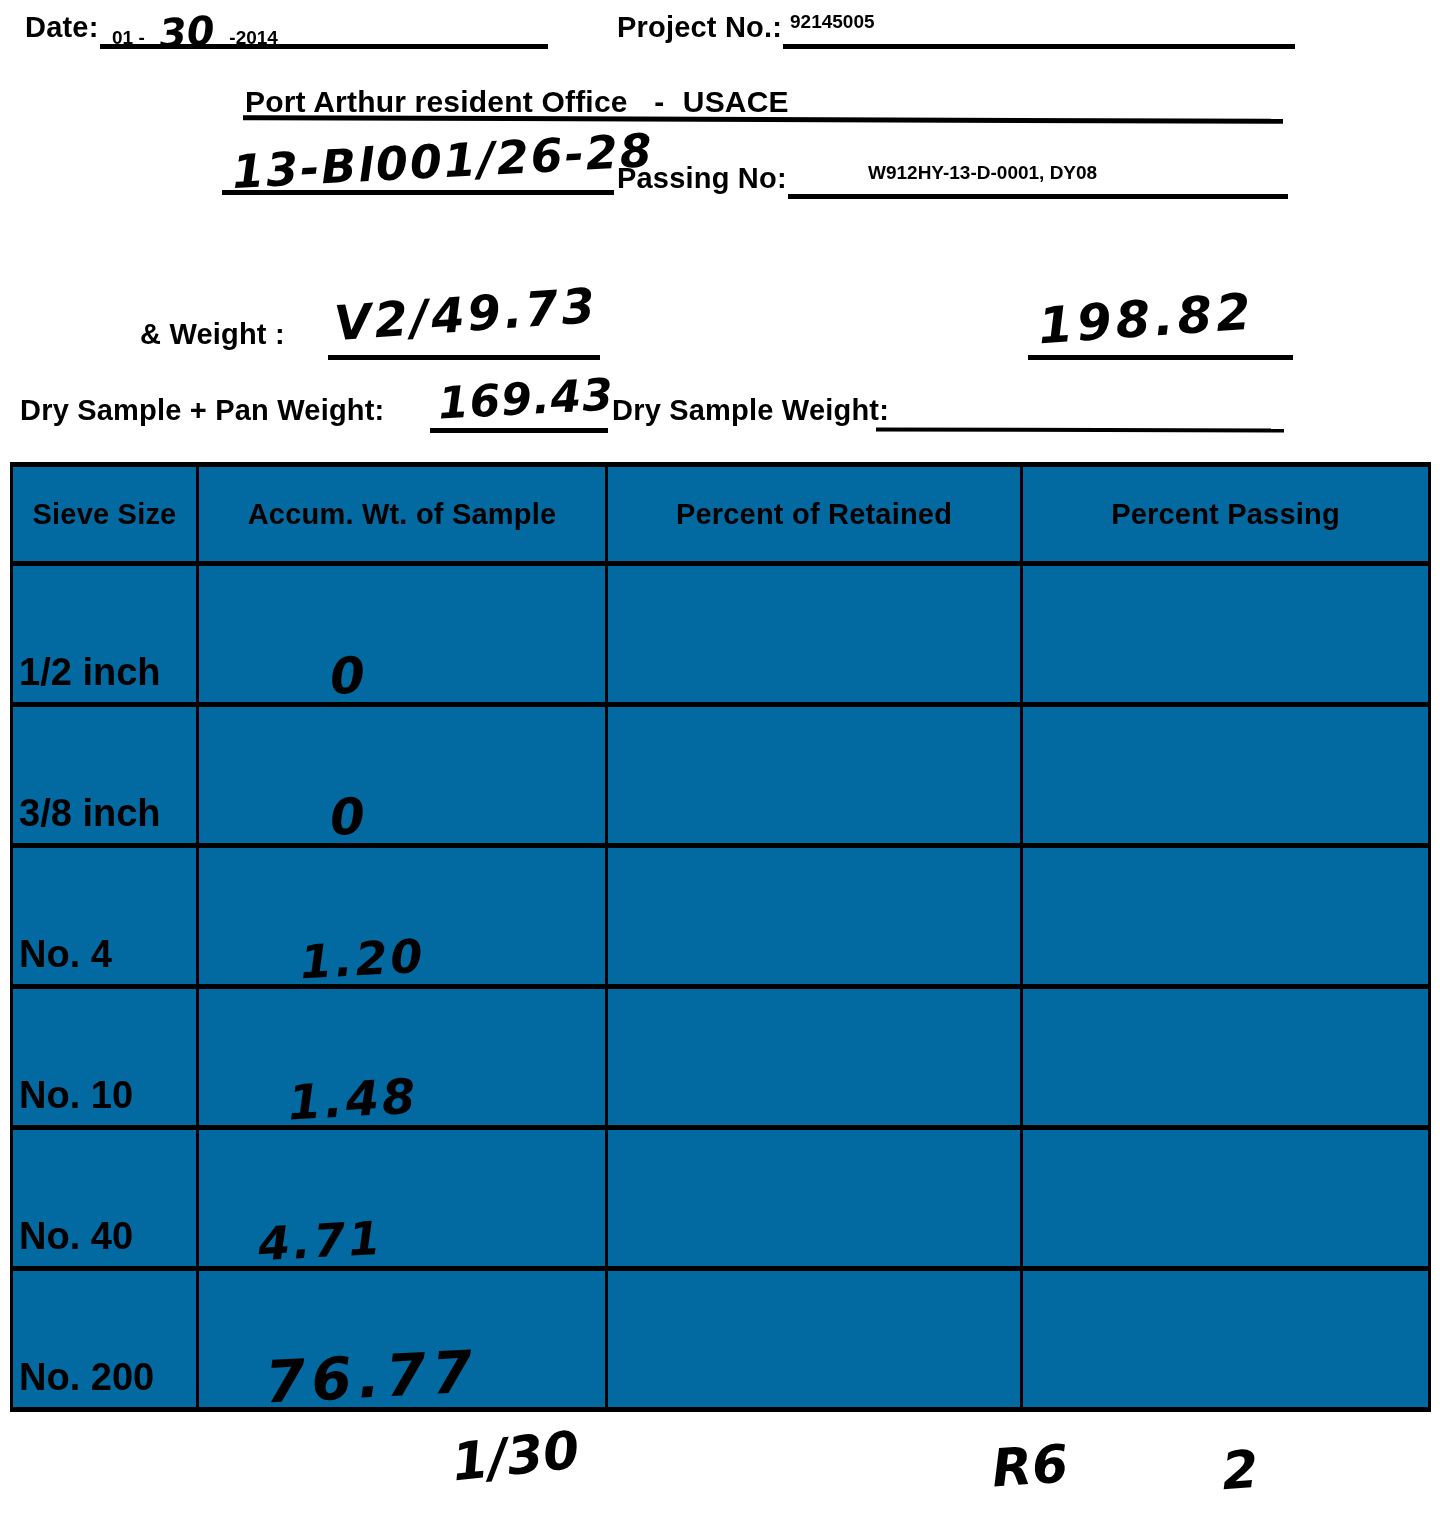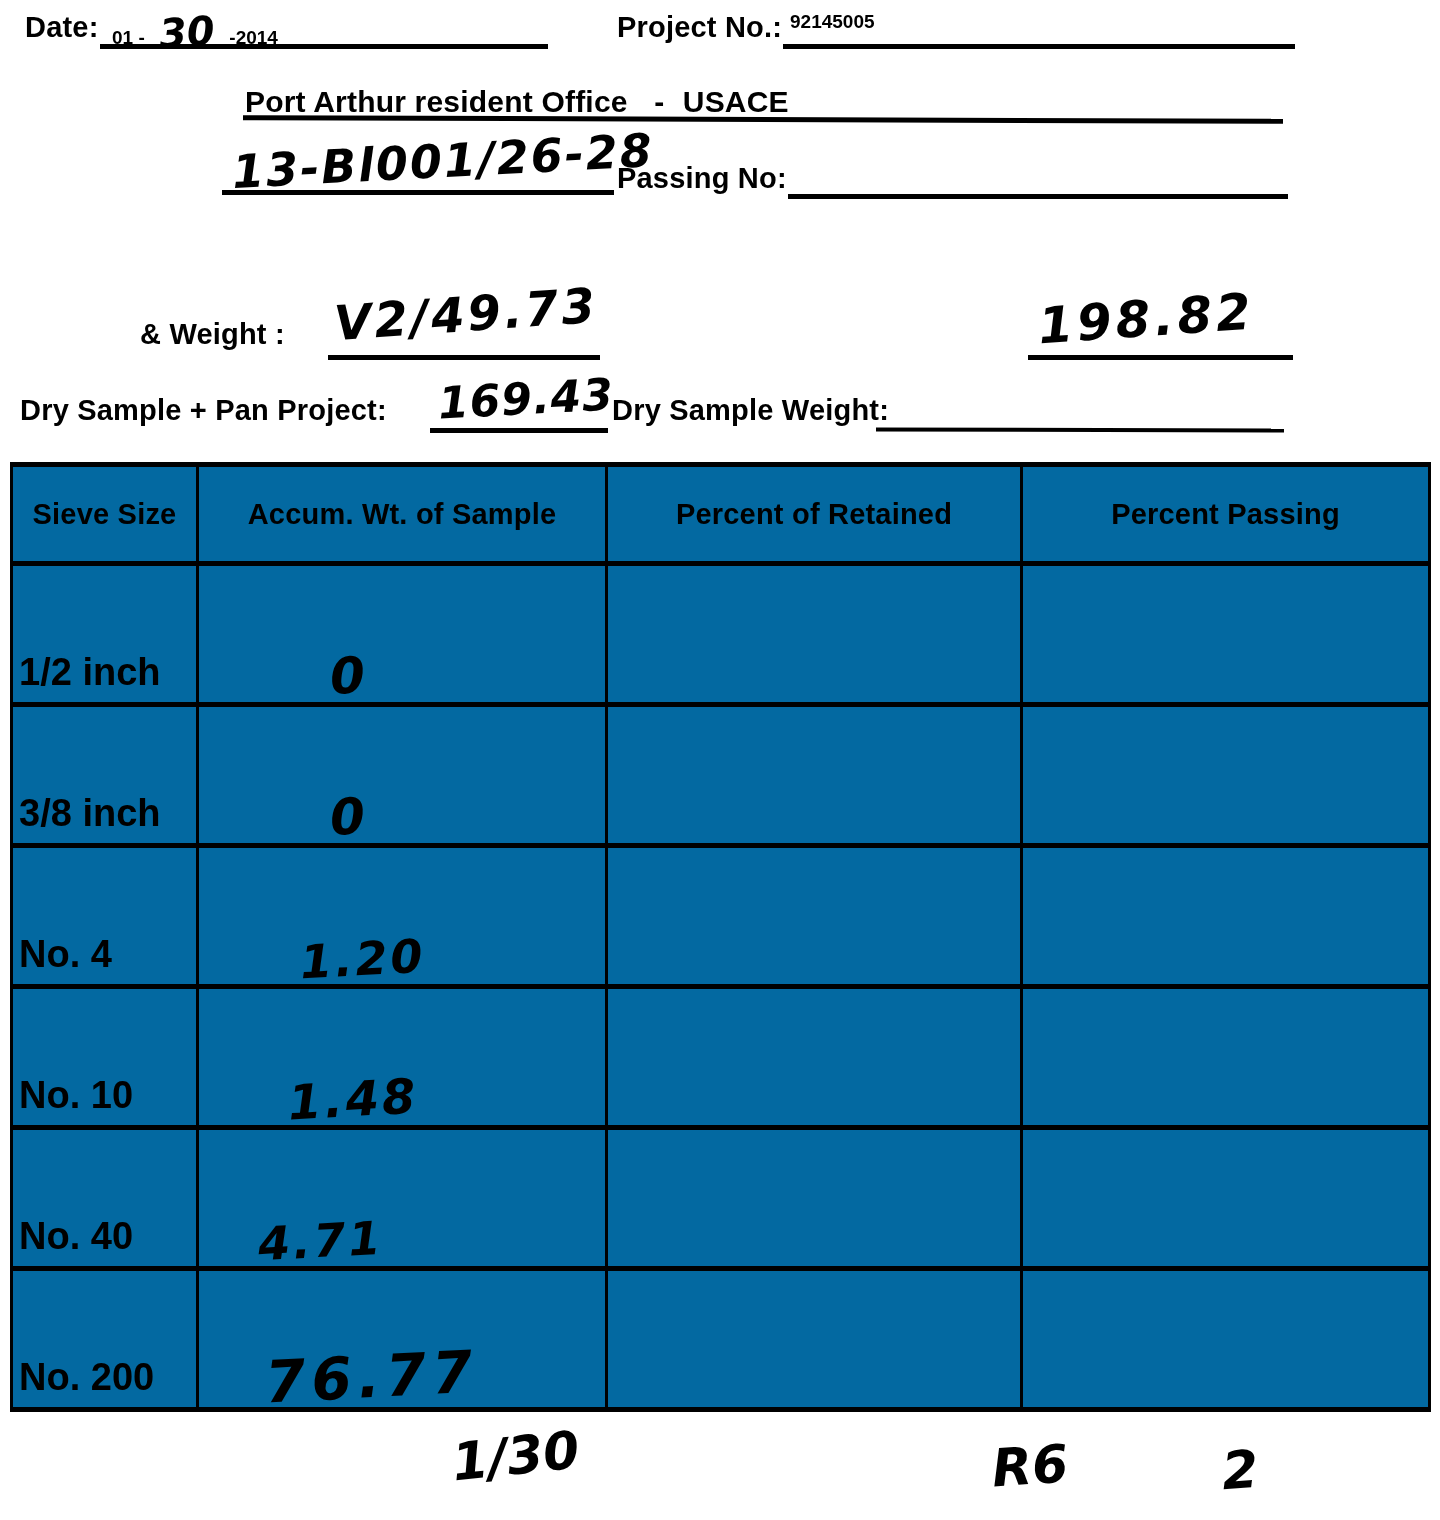--- a/index.html
+++ b/index.html
@@ -95,30 +95,31 @@
     <span class="lbl" style="font-size:30px">Port Arthur resident Office</span>
     <span class="lbl" style="font-size:30px;margin:0 14px 0 22px">-</span>
     <span class="lbl" style="font-size:30px">USACE</span>
   </span>
   <div class="rule" style="left:243px;top:117px;width:1040px;transform:rotate(0.2deg);"></div>
 
   <span class="hand abs" style="left:232px;top:140px;font-size:46px;letter-spacing:2px;transform:rotate(-3deg);">13-Bl001/26-28</span>
   <div class="rule" style="left:222px;top:190px;width:392px;"></div>
 
   <span class="lbl abs" style="left:617px;top:162px">Passing No:</span>
+  <span class="printedval abs" style="left:868px;top:162px">W912HY-13-D-0001, DY08</span>
   <div class="rule" style="left:788px;top:194px;width:500px;"></div>
 
   <span class="lbl abs" style="left:140px;top:318px">&amp; Weight :</span>
   <span class="hand abs" style="left:334px;top:292px;font-size:48px;letter-spacing:3px;transform:rotate(-4deg);">V2/49.73</span>
   <div class="rule" style="left:328px;top:355px;width:272px;"></div>
 
   <span class="hand abs" style="left:1038px;top:296px;font-size:50px;letter-spacing:4px;transform:rotate(-4deg);">198.82</span>
   <div class="rule" style="left:1028px;top:355px;width:265px;"></div>
 
-  <span class="lbl abs" style="left:20px;top:394px">Dry Sample + Pan Project:</span>
+  <span class="lbl abs" style="left:20px;top:394px">Dry Sample + Pan Weight:</span>
   <span class="hand abs" style="left:438px;top:378px;font-size:44px;letter-spacing:1px;transform:rotate(-3deg);">169.43</span>
   <div class="rule" style="left:430px;top:428px;width:178px;"></div>
 
   <span class="lbl abs" style="left:612px;top:394px">Dry Sample Weight:</span>
   <span class="abs" style="left:900px;top:394px"></span>
   <div class="rule thin" style="left:876px;top:428px;width:408px;transform:rotate(0.15deg);"></div>
 
   <table class="sieve">
     <colgroup>
       <col style="width:186px">

